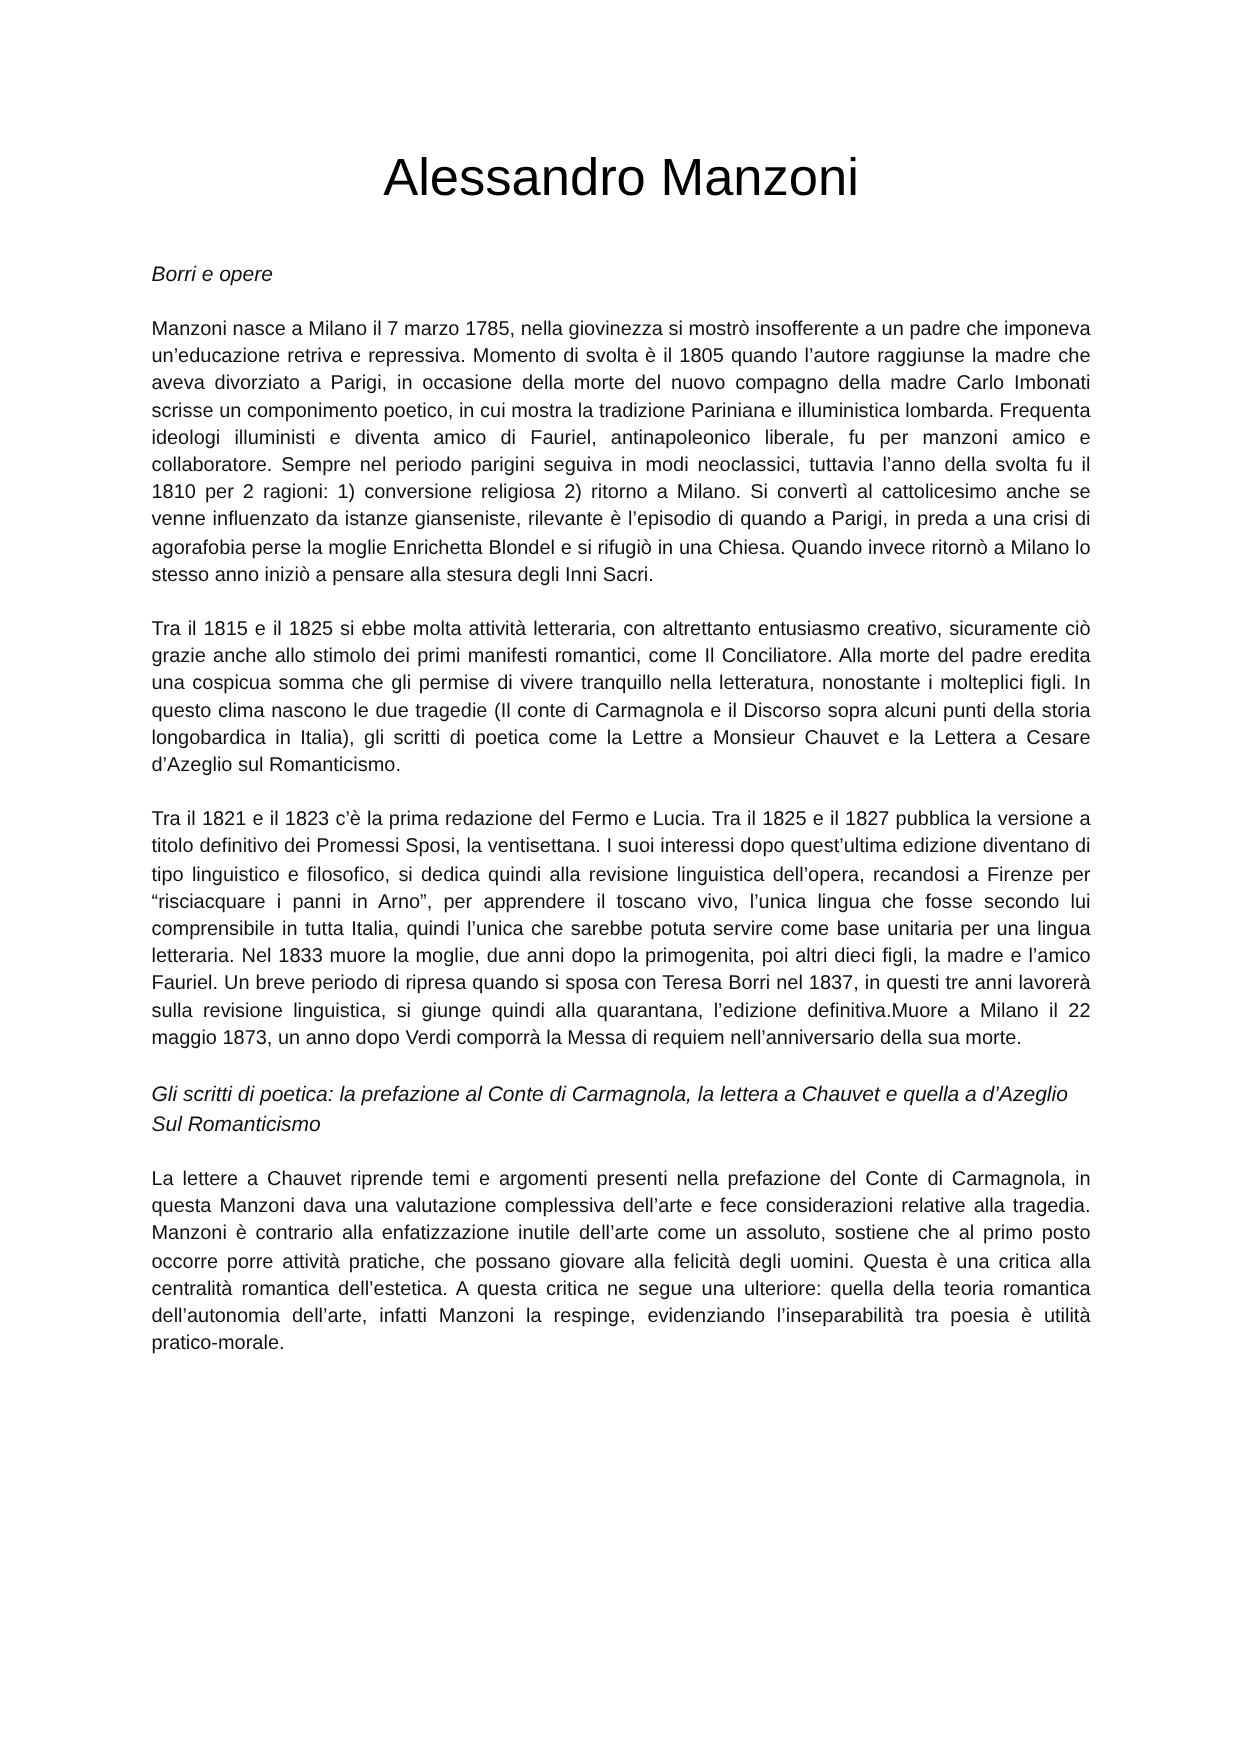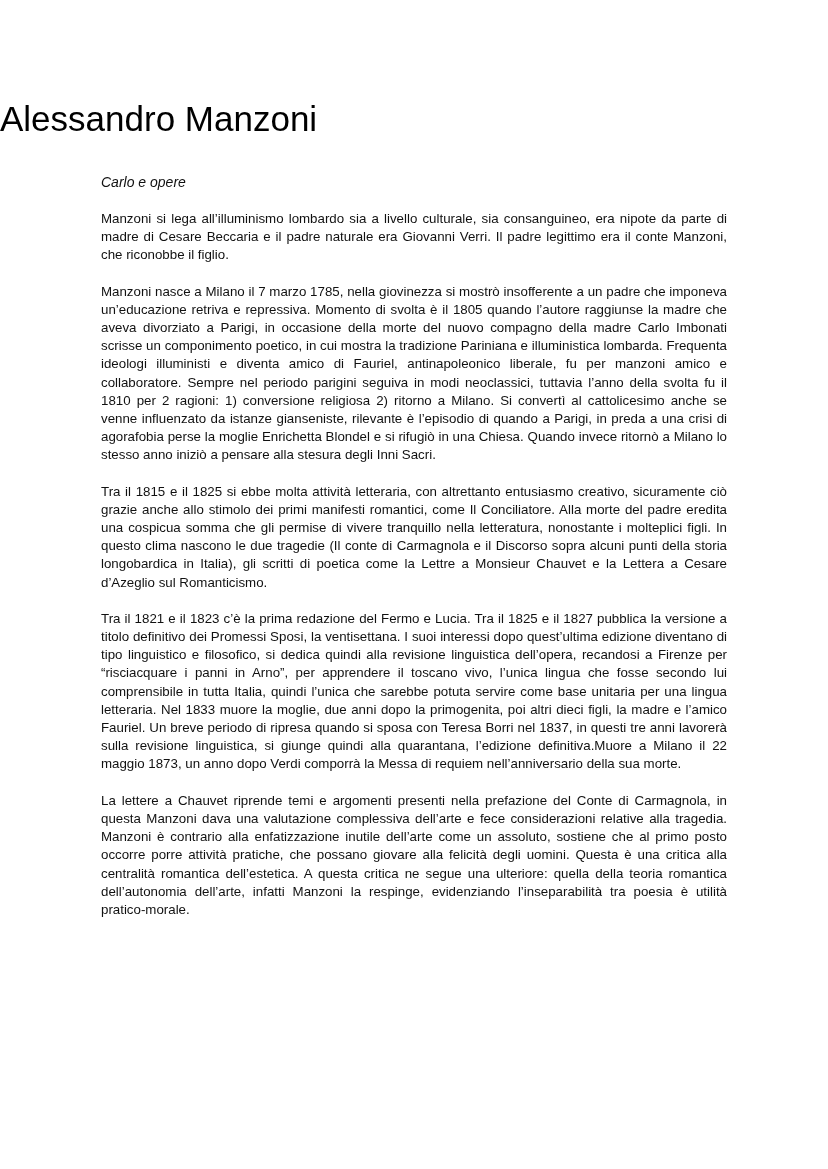--- a/index.html
+++ b/index.html
@@ -6,21 +6,21 @@
   body { width: 828px; height: 1169px; overflow: hidden; }
   .page {
     position: relative;
     width: 828px; height: 1169px;
     background: #ffffff;
     color: #111111;
     font-family: "Liberation Sans", sans-serif;
   }
   .title {
     position: absolute; left: 0; right: 0; top: 97px;
-    text-align: left;
+    text-align: center;
     font-size: 35px; font-weight: normal; line-height: 44px;
     margin: 0; color: #000;
   }
   .content {
     position: absolute; left: 101px; width: 626px; top: 172px;
     font-size: 13.3px; line-height: 18.2px;
   }
   .subhead {
     font-style: italic; font-size: 14px; line-height: 20px;
     margin: 0 0 18px 0;
@@ -34,24 +34,24 @@
 </style>
 </head>
 <body>
 
 <div class="page">
   <h1 class="title">Alessandro Manzoni</h1>
 
   <div class="content">
 
     <section>
-      <p class="subhead">Carlo e opere</p>
-      <p class="para"><span>Manzoni si lega all’illuminismo lombardo sia a livello culturale, sia consanguineo, era nipote da parte di madre di Cesare Beccaria e il padre naturale era Giovanni Verri. Il padre legittimo era il conte Manzoni, che riconobbe il figlio.</span></p>
+      <p class="subhead">Borri e opere</p>
       <p class="para"><span>Manzoni nasce a Milano il 7 marzo 1785, nella giovinezza si mostrò insofferente a un padre che imponeva un’educazione retriva e repressiva. Momento di svolta è il 1805 quando l’autore raggiunse la madre che aveva divorziato a Parigi, in occasione della morte del nuovo compagno della madre Carlo Imbonati scrisse un componimento poetico, in cui mostra la tradizione Pariniana e illuministica lombarda. Frequenta ideologi illuministi e diventa amico di Fauriel, antinapoleonico liberale, fu per manzoni amico e collaboratore. Sempre nel periodo parigini seguiva in modi neoclassici, tuttavia l’anno della svolta fu il 1810 per 2 ragioni: 1) conversione religiosa 2) ritorno a Milano. Si convertì al cattolicesimo anche se venne influenzato da istanze gianseniste, rilevante è l’episodio di quando a Parigi, in preda a una crisi di agorafobia perse la moglie Enrichetta Blondel e si rifugiò in una Chiesa. Quando invece ritornò a Milano lo stesso anno iniziò a pensare alla stesura degli </span><span class="it">Inni Sacri</span><span>.</span></p>
       <p class="para"><span>Tra il 1815 e il 1825 si ebbe molta attività letteraria, con altrettanto entusiasmo creativo, sicuramente ciò grazie anche allo stimolo dei primi manifesti romantici, come </span><span class="it">Il Conciliatore</span><span>. Alla morte del padre eredita una cospicua somma che gli permise di vivere tranquillo nella letteratura, nonostante i molteplici figli. In questo clima nascono le due tragedie (</span><span class="it">Il conte di Carmagnola</span><span> e il </span><span class="it">Discorso sopra alcuni punti della storia longobardica in Italia</span><span>), gli scritti di poetica come la </span><span class="it">Lettre a Monsieur Chauvet</span><span> e la </span><span class="it">Lettera a Cesare d’Azeglio sul Romanticismo</span><span>.</span></p>
       <p class="para"><span>Tra il 1821 e il 1823 c’è la prima redazione del </span><span class="it">Fermo e Lucia</span><span>. Tra il 1825 e il 1827 pubblica la versione a titolo definitivo dei </span><span class="it">Promessi Sposi</span><span>, la ventisettana. I suoi interessi dopo quest’ultima edizione diventano di tipo linguistico e filosofico, si dedica quindi alla revisione linguistica dell’opera, recandosi a Firenze per “risciacquare i panni in Arno”, per apprendere il toscano vivo, l’unica lingua che fosse secondo lui comprensibile in tutta Italia, quindi l’unica che sarebbe potuta servire come base unitaria per una lingua letteraria. Nel 1833 muore la moglie, due anni dopo la primogenita, poi altri dieci figli, la madre e l’amico Fauriel. Un breve periodo di ripresa quando si sposa con Teresa Borri nel 1837, in questi tre anni lavorerà sulla revisione linguistica, si giunge quindi alla quarantana, l’edizione definitiva.Muore a Milano il 22 maggio 1873, un anno dopo Verdi comporrà la </span><span class="it">Messa di requiem</span><span> nell’anniversario della sua morte.</span></p>
     </section>
 
     <section>
+      <p class="subhead second">Gli scritti di poetica: la prefazione al Conte di Carmagnola, la lettera a Chauvet e quella a d’Azeglio Sul Romanticismo</p>
       <p class="para"><span>La lettere a Chauvet riprende temi e argomenti presenti nella prefazione del </span><span class="it">Conte di Carmagnola</span><span>, in questa Manzoni dava una valutazione complessiva dell’arte e fece considerazioni relative alla tragedia. Manzoni è contrario alla enfatizzazione inutile dell’arte come un assoluto, sostiene che al primo posto occorre porre attività pratiche, che possano giovare alla felicità degli uomini. Questa è una critica alla centralità romantica dell’estetica. A questa critica ne segue una ulteriore: quella della teoria romantica dell’autonomia dell’arte, infatti Manzoni la respinge, evidenziando l’inseparabilità tra poesia è utilità pratico-morale.</span></p>
     </section>
   </div>
 </div>
 
 </body></html>

